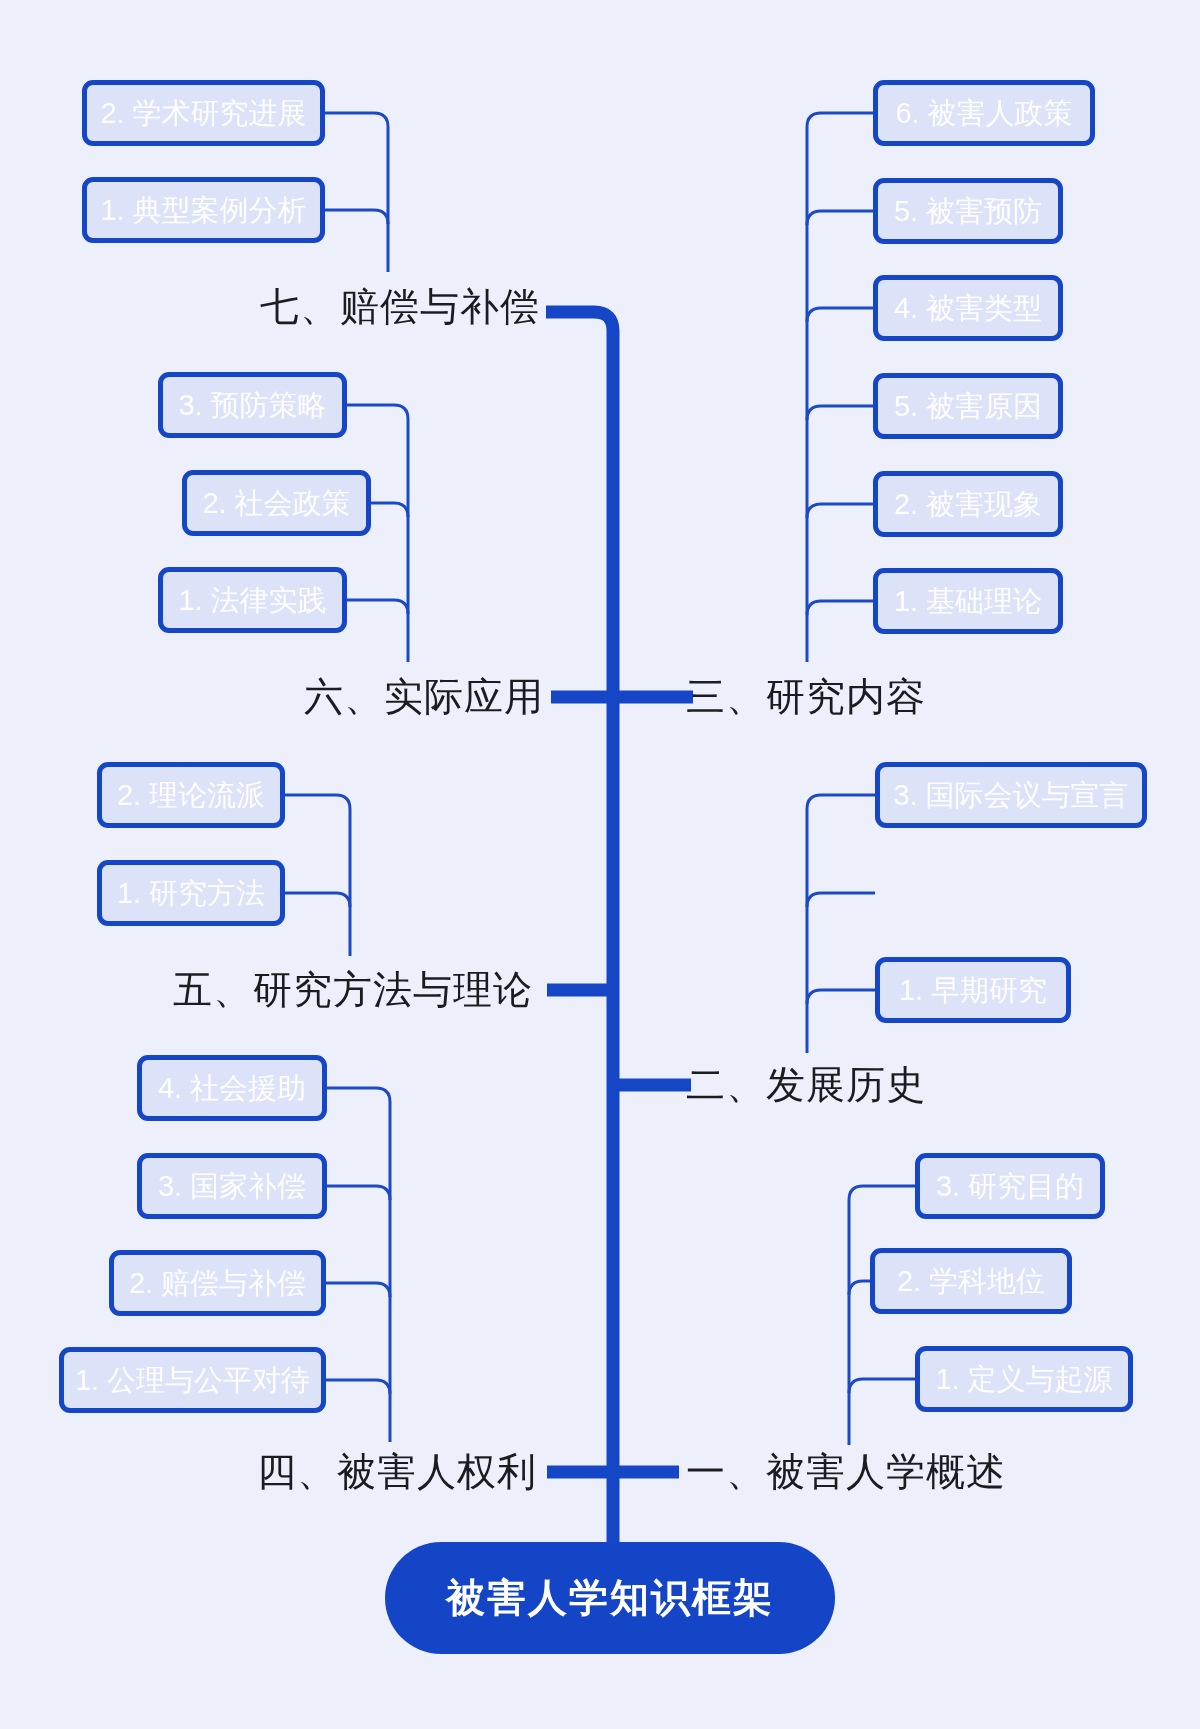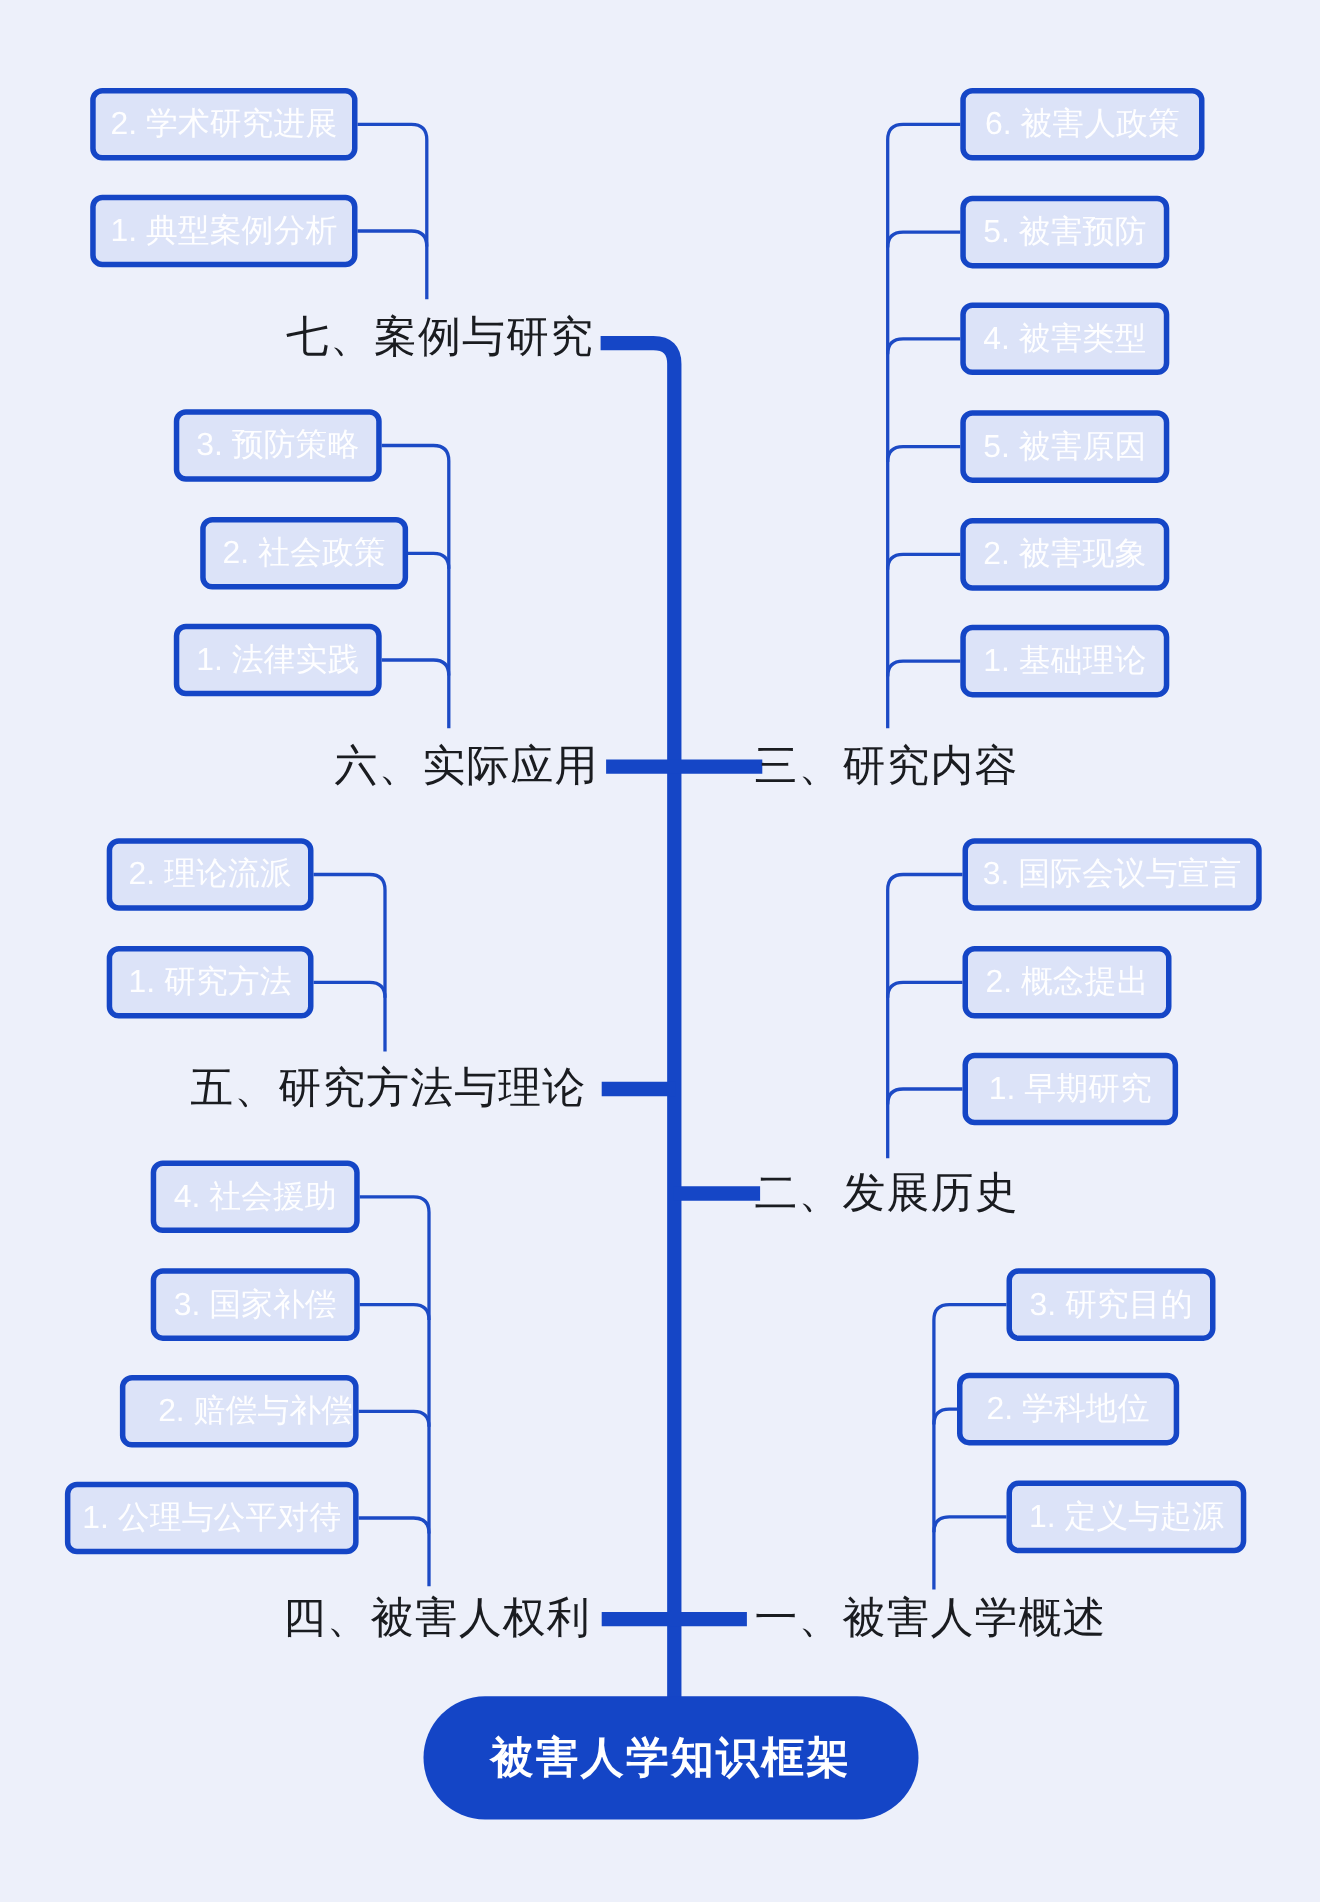--- a/index.html
+++ b/index.html
@@ -86,52 +86,51 @@
       <path class="thin" d="M875 990 H821 Q807 990 807 1004"></path>
     </g>
 
     <g>
       <path class="thin" d="M915 1186 H863 Q849 1186 849 1200 V1445"></path>
       <path class="thin" d="M915 1281 H863 Q849 1281 849 1295"></path>
       <path class="thin" d="M915 1379 H863 Q849 1379 849 1393"></path>
     </g>
   </svg>
 
-  <div class="blabel left" style="right:660px;top:280px;">七、案例与研究</div>
+  <div class="blabel left" style="right:660px;top:280px;">七、赔偿与补偿</div>
   <div class="blabel" style="left:686px;top:670px;">三、研究内容</div>
   <div class="blabel left" style="right:656px;top:670px;">六、实际应用</div>
   <div class="blabel left" style="right:667px;top:963px;">五、研究方法与理论</div>
   <div class="blabel" style="left:686px;top:1058px;">二、发展历史</div>
   <div class="blabel left" style="right:663px;top:1445px;">四、被害人权利</div>
   <div class="blabel" style="left:686px;top:1445px;">一、被害人学概述</div>
 
   <div class="node" style="left:82px;top:80px;width:243px;">2. 学术研究进展</div>
   <div class="node" style="left:82px;top:177px;width:243px;">1. 典型案例分析</div>
 
   <div class="node" style="left:158px;top:372px;width:189px;">3. 预防策略</div>
   <div class="node" style="left:158px;top:470px;width:189px;margin-left:24px;">2. 社会政策</div>
   <div class="node" style="left:158px;top:567px;width:189px;">1. 法律实践</div>
 
   <div class="node" style="left:97px;top:762px;width:188px;">2. 理论流派</div>
   <div class="node" style="left:97px;top:860px;width:188px;">1. 研究方法</div>
 
   <div class="node" style="left:137px;top:1055px;width:190px;">4. 社会援助</div>
   <div class="node" style="left:137px;top:1153px;width:190px;">3. 国家补偿</div>
-  <div class="node" style="left:109px;top:1250px;width:217px;text-align:right;">2. 赔偿与补偿</div>
+  <div class="node" style="left:109px;top:1250px;width:217px;">2. 赔偿与补偿</div>
   <div class="node" style="left:59px;top:1347px;width:267px;">1. 公理与公平对待</div>
 
   <div class="node" style="left:873px;top:80px;width:222px;">6. 被害人政策</div>
   <div class="node" style="left:873px;top:178px;width:190px;">5. 被害预防</div>
   <div class="node" style="left:873px;top:275px;width:190px;">4. 被害类型</div>
   <div class="node" style="left:873px;top:373px;width:190px;">5. 被害原因</div>
   <div class="node" style="left:873px;top:471px;width:190px;">2. 被害现象</div>
   <div class="node" style="left:873px;top:568px;width:190px;">1. 基础理论</div>
 
   <div class="node" style="left:875px;top:762px;width:272px;">3. 国际会议与宣言</div>
-  <div class="node" style="left:875px;top:860px;width:190px;">2. 概念提出</div>
   <div class="node" style="left:875px;top:957px;width:196px;">1. 早期研究</div>
 
   <div class="node" style="left:915px;top:1153px;width:190px;">3. 研究目的</div>
   <div class="node" style="left:870px;top:1248px;width:202px;">2. 学科地位</div>
   <div class="node" style="left:915px;top:1346px;width:218px;">1. 定义与起源</div>
 
   <div class="root">被害人学知识框架</div>
 
 </div>
 

